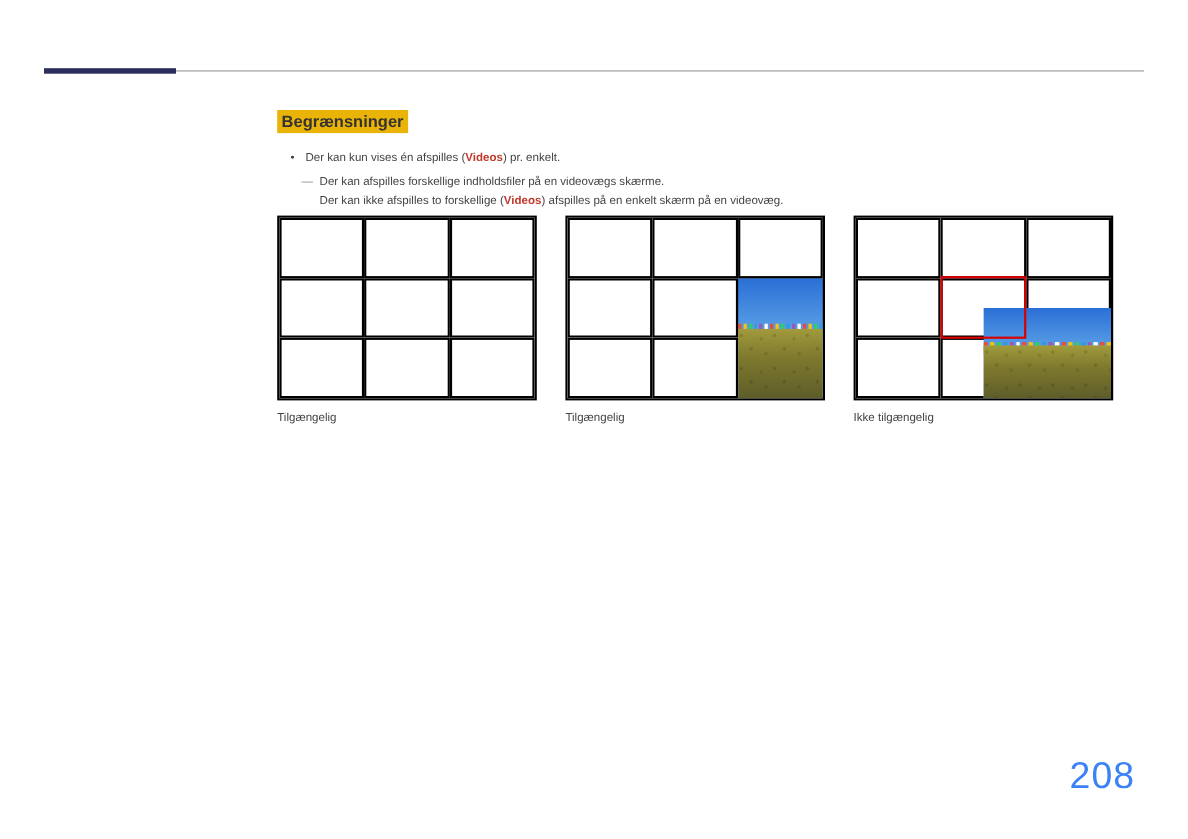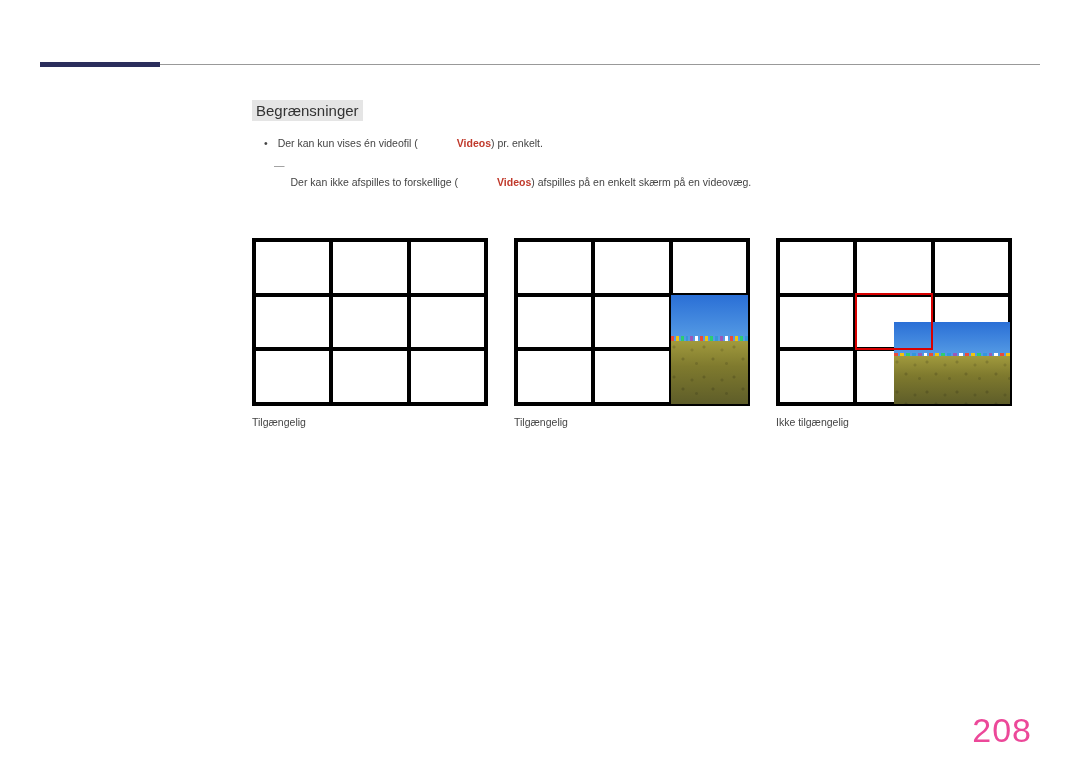--- a/index.html
+++ b/index.html
@@ -29,46 +29,46 @@
   }
   .content {
     position: absolute;
     top: 100px;
     left: 252px;
     width: 770px;
   }
   .h2 {
     display: inline-block;
     font-size: 15px;
-    font-weight: normal;
+    font-weight: bold;
     color: #333;
-    background: #e5e5e5;
+    background: #eab308;
     padding: 2px 4px;
     margin-bottom: 14px;
   }
   .bullets {
     font-size: 10.5px;
     color: #444;
     line-height: 1.55;
     margin-left: 12px;
   }
   .bullet-row { display: flex; gap: 10px; margin-bottom: 6px; }
   .bullet-dot { flex: none; }
   .sub-bullets { margin-left: 22px; font-size: 10.5px; color: #444; line-height: 1.55; }
   .sub-row { display: flex; gap: 6px; }
   .dash { flex: none; color: #888; }
-  .kw { color: #c0392b; font-weight: bold; margin-left: 39px; }
+  .kw { color: #c0392b; font-weight: bold; }
   .diagrams {
     position: absolute;
     top: 196px;
     left: 252px;
     display: flex;
     gap: 26px;
   }
-  .diag-col { display: flex; flex-direction: column; gap: 10px; margin-top: 42px; }
+  .diag-col { display: flex; flex-direction: column; gap: 10px; }
   .grid3 {
     width: 236px;
     height: 168px;
     border: 2px solid #000;
     display: grid;
     grid-template-columns: repeat(3, 1fr);
     grid-template-rows: repeat(3, 1fr);
     position: relative;
   }
   .cell { border: 2px solid #000; background: #fff; }
@@ -88,51 +88,51 @@
     background-size: 30px 30px;
   }
   .flags { position:absolute; left:0; right:0; top:38%; height:14%; display:flex; gap:2px; overflow:hidden; }
   .flags span { width:4px; height:100%; }
   .f1{background:#e74c3c}.f2{background:#f1c40f}.f3{background:#2ecc71}.f4{background:#3498db}.f5{background:#9b59b6}.f6{background:#fff}
   .red-frame { position:absolute; border:2px solid #d80000; background:transparent; pointer-events:none; }
   .caption { font-size: 10.5px; color: #444; }
   .page-num {
     position: absolute;
     right: 48px;
-    bottom: 13px;
+    bottom: 38px;
     font-size: 34px;
     font-weight: 300;
-    color: #ec4899;
+    color: #3b82f6;
     letter-spacing: 1px;
     margin-top: 44px;
   }
 </style>
 </head>
 <body>
 
 <div class="top-bar"></div>
 <div class="top-bar-accent"></div>
 
 <div class="content">
   <div class="h2">Begrænsninger</div>
 
   <div class="bullets">
     <div class="bullet-row">
       <span class="bullet-dot">•</span>
       <span>
-        <span>Der kan kun vises én videofil (</span><span class="kw">Videos</span><span>) pr. enkelt.</span>
+        <span>Der kan kun vises én afspilles (</span><span class="kw">Videos</span><span>) pr. enkelt.</span>
       </span>
     </div>
   </div>
 
   <div class="sub-bullets">
     <div class="sub-row">
       <span class="dash">―</span>
       <span>
-        <br>
+        <span>Der kan afspilles forskellige indholdsfiler på en videovægs skærme.</span><br>
         <span>Der kan ikke afspilles to forskellige (</span><span class="kw">Videos</span><span>) afspilles på en enkelt skærm på en videovæg.</span>
       </span>
     </div>
   </div>
 </div>
 
 <div class="diagrams">
 
   <div class="diag-col">
     <div class="grid3">

